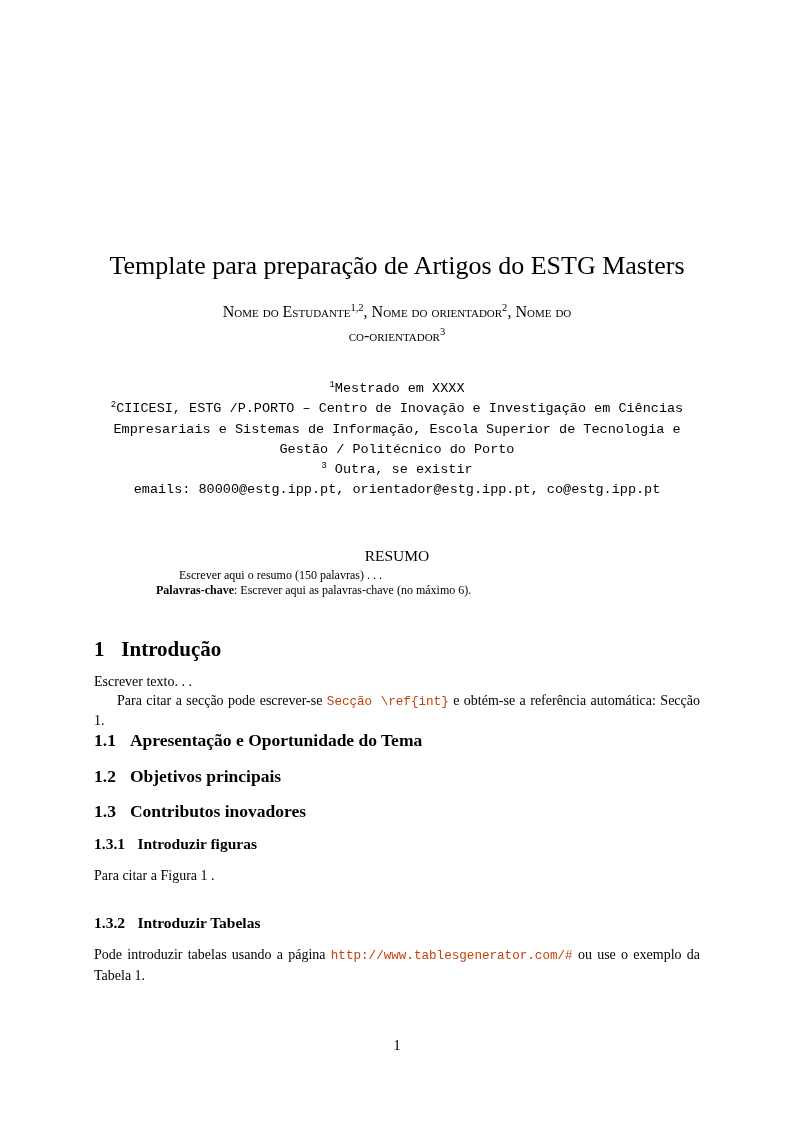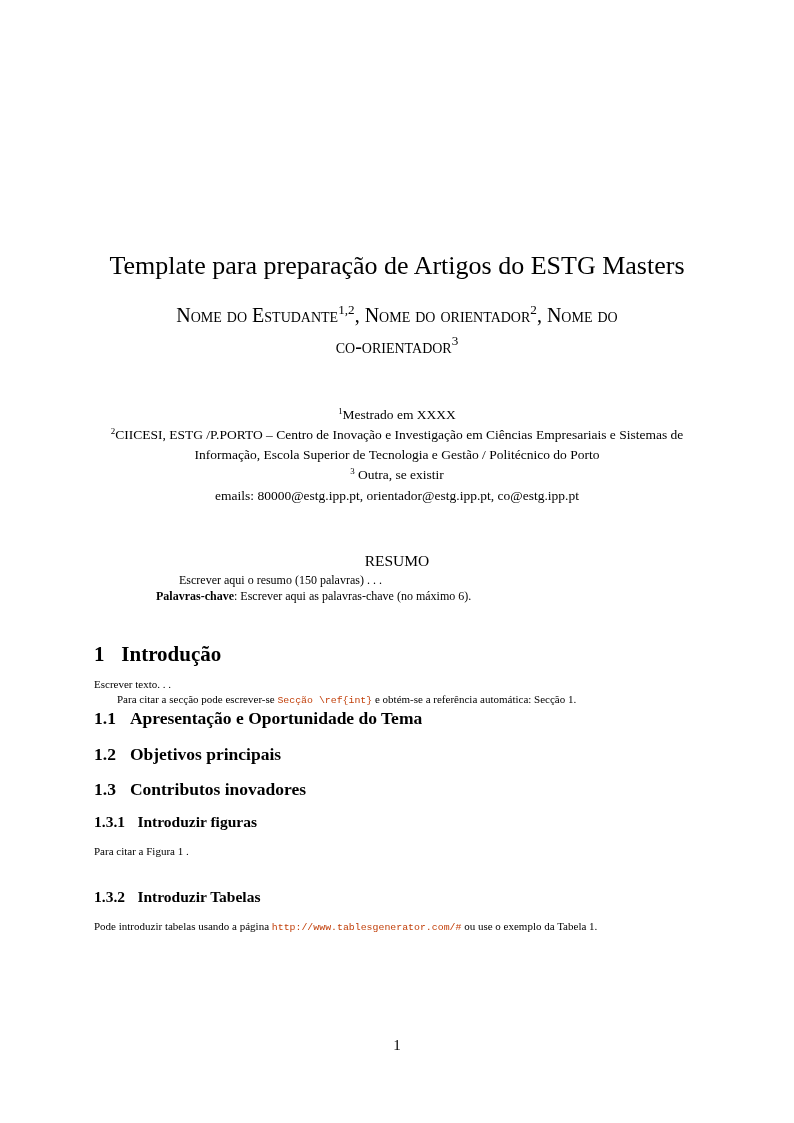--- a/index.html
+++ b/index.html
@@ -8,33 +8,33 @@
   .page {
     position: relative;
     width: 794px; height: 1123px;
     background: #ffffff;
     color: #000000;
     font-family: "Liberation Serif", serif;
     padding: 250px 94px 0 94px;
     overflow: hidden;
   }
   .title { font-size: 26px; font-weight: normal; text-align: center; line-height: 1.25; }
-  .authors { margin-top: 17px; text-align: center; font-size: 20px; line-height: 1.55; font-variant: small-caps; }
+  .authors { margin-top: 17px; text-align: center; font-size: 16px; line-height: 1.55; font-variant: small-caps; }
   .authors sup { font-variant: normal; }
   sup { font-size: 66%; line-height: 0; vertical-align: super; }
-  .affils { margin-top: 43px; text-align: center; font-size: 13.5px; line-height: 1.5; }
+  .affils { margin-top: 30px; text-align: center; font-size: 13.5px; line-height: 1.5; font-family: Liberation Mono, monospace; }
   .abstract-head { margin-top: 46px; text-align: center; font-size: 15.5px; font-weight: normal; }
   .abstract { margin: 3px 62px 0 62px; font-size: 12px; line-height: 1.32; text-align: justify; }
   .indent { text-indent: 23px; }
   h2, h3, h4 { font-weight: bold; }
   .h1 { font-size: 21px; margin-top: 38px; }
   .h2 { font-size: 17.5px; }
   .h3 { font-size: 15.5px; }
   .hnum { display: inline-block; margin-right: 0.8em; }
-  p.body { font-size: 11px; line-height: 1.36; text-align: justify; }
+  p.body { font-size: 14px; line-height: 1.36; text-align: justify; }
   .mono { font-family: Liberation Mono, monospace; font-size: 0.9em; color: #c2410c; }
   .mt-p1 { margin-top: 10px; }
   .mt-s11 { }
   .mt-s12 { margin-top: 15px; }
   .mt-s13 { margin-top: 14px; }
   .mt-s131 { margin-top: 13px; }
   .mt-pf { margin-top: 13px; }
   .mt-s132 { margin-top: 29px; }
   .mt-pt { margin-top: 13px; }
   .footer { position: absolute; left: 0; right: 0; top: 1037px; text-align: center; font-size: 15px; }

